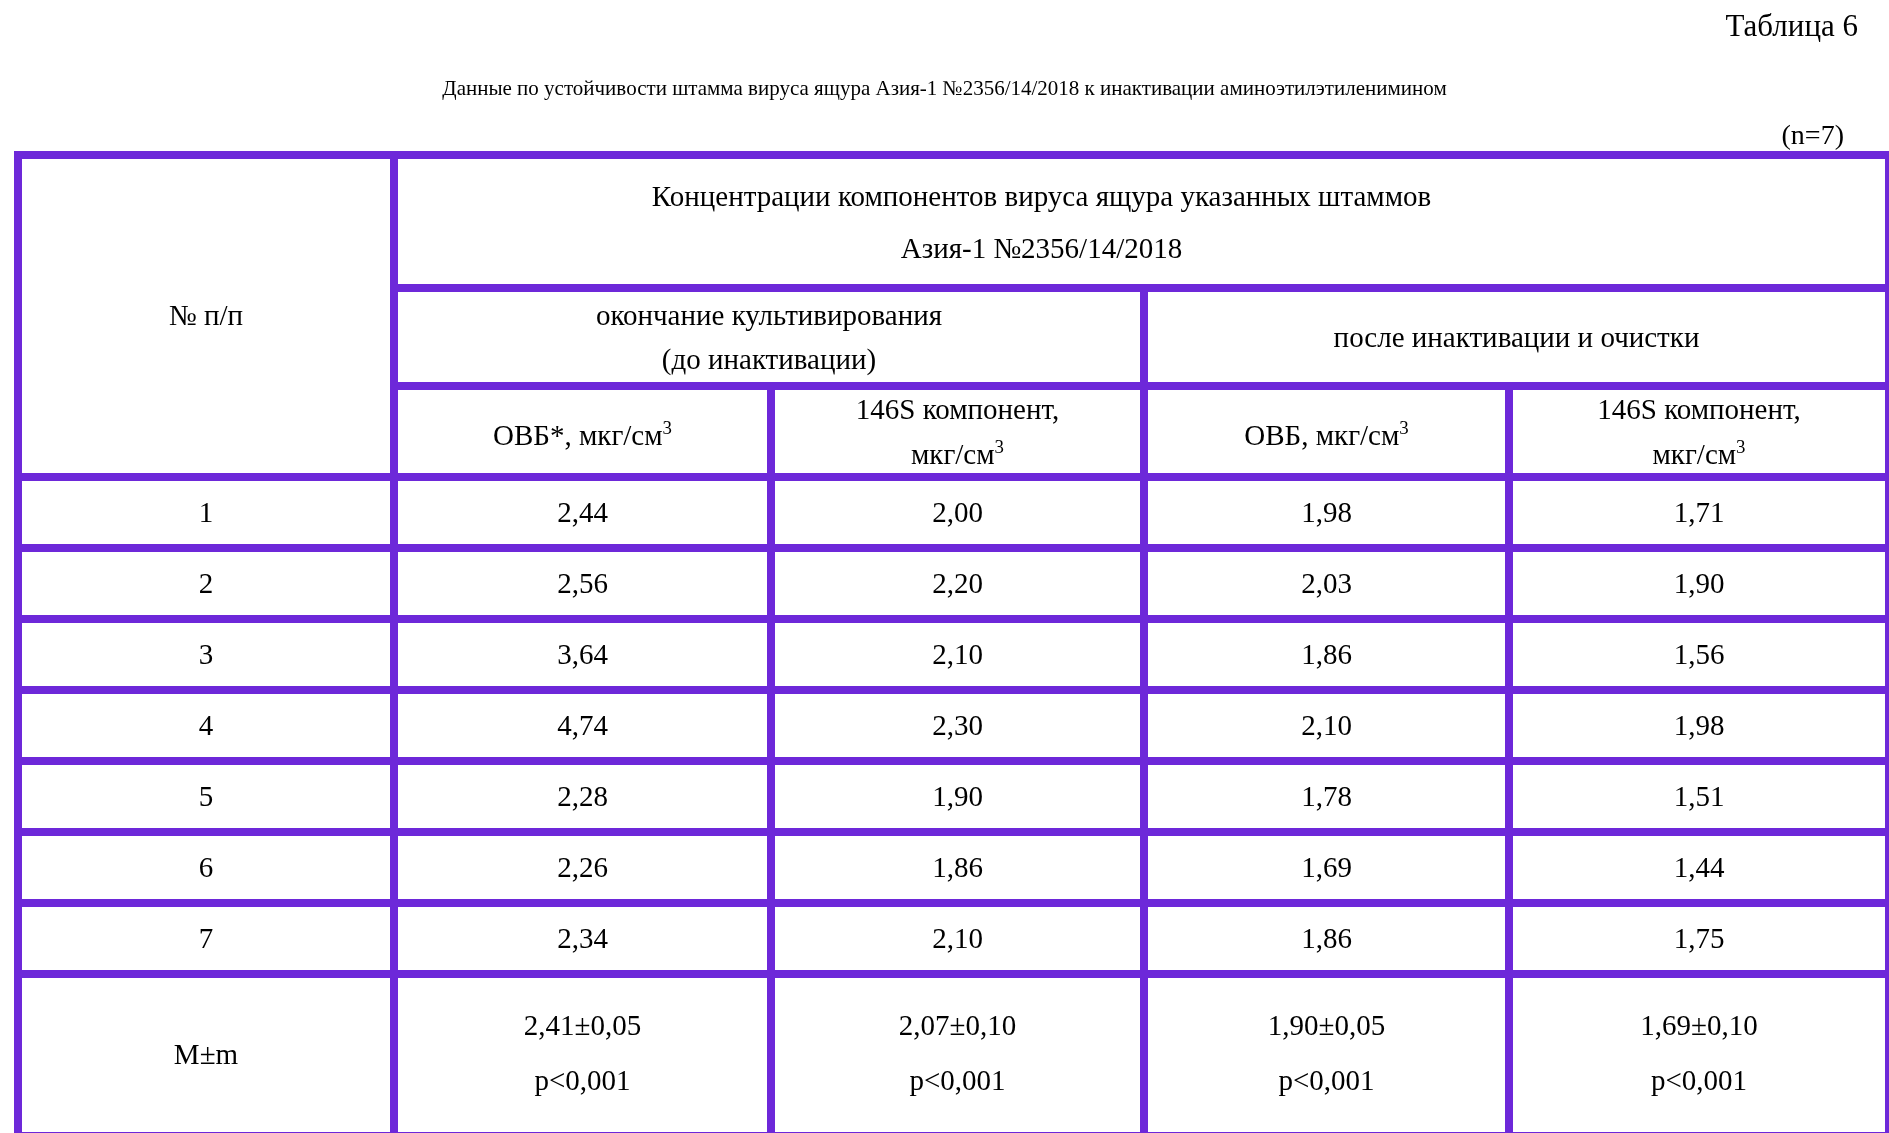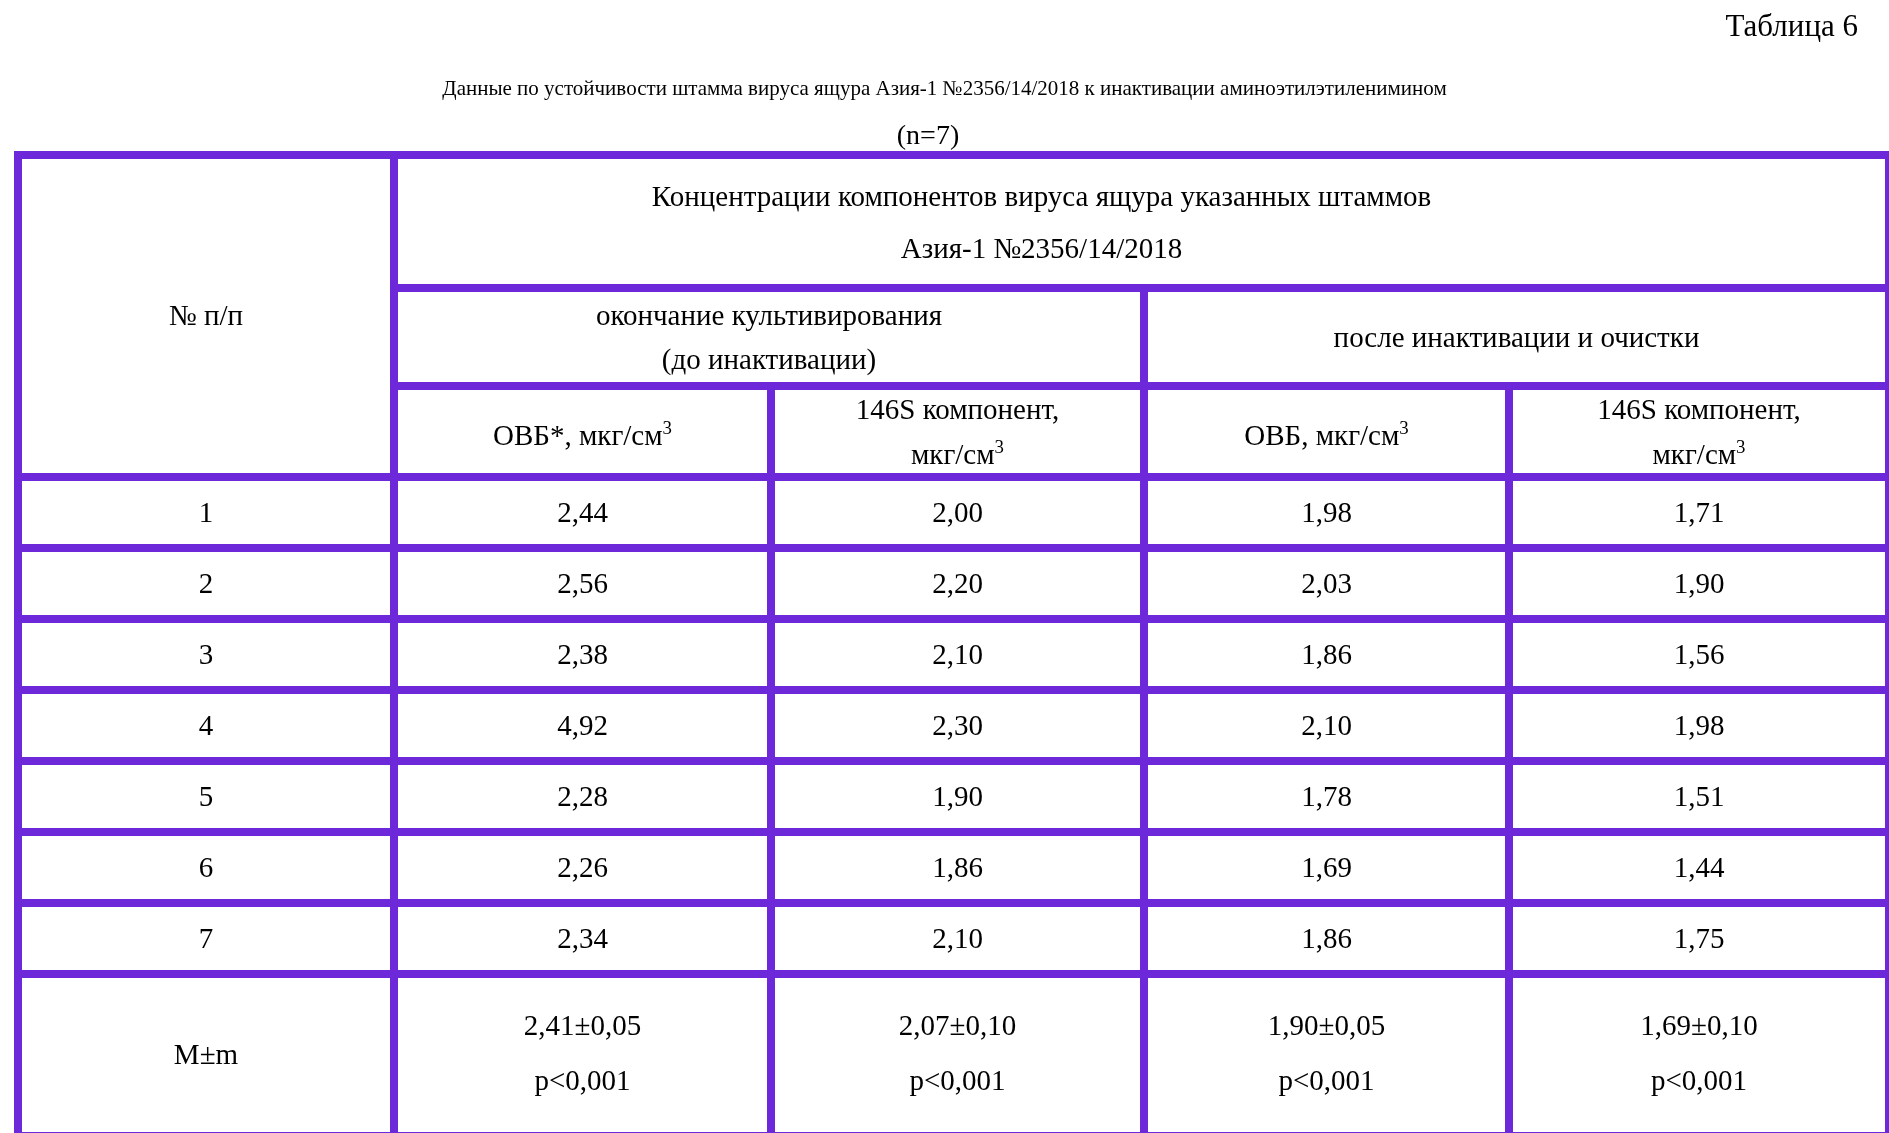--- a/index.html
+++ b/index.html
@@ -20,22 +20,22 @@
     line-height: 40px;
   }
   .doc-title {
     margin-top: 14px;
     text-align: center;
     font-size: 21px;
     line-height: 57px;
   }
   .n-label {
     margin-top: 2px;
-    padding-right: 33px;
-    text-align: center;
+    padding-right: 45px;
+    text-align: right;
     font-size: 28px;
     line-height: 32px;
   }
   table.data-table {
     margin-left: 14px;
     width: 1871px;
     border-collapse: collapse;
     table-layout: fixed;
     border: 3px solid #000;
   }
@@ -117,28 +117,28 @@
     </tr>
     <tr class="datarow">
       <td>2</td>
       <td>2,56</td>
       <td>2,20</td>
       <td>2,03</td>
       <td>1,90</td>
     </tr>
     <tr class="datarow">
       <td>3</td>
-      <td>2,38</td>
+      <td>3,64</td>
       <td>2,10</td>
       <td>1,86</td>
       <td>1,56</td>
     </tr>
     <tr class="datarow">
       <td>4</td>
-      <td>4,92</td>
+      <td>4,74</td>
       <td>2,30</td>
       <td>2,10</td>
       <td>1,98</td>
     </tr>
     <tr class="datarow">
       <td>5</td>
       <td>2,28</td>
       <td>1,90</td>
       <td>1,78</td>
       <td>1,51</td>

